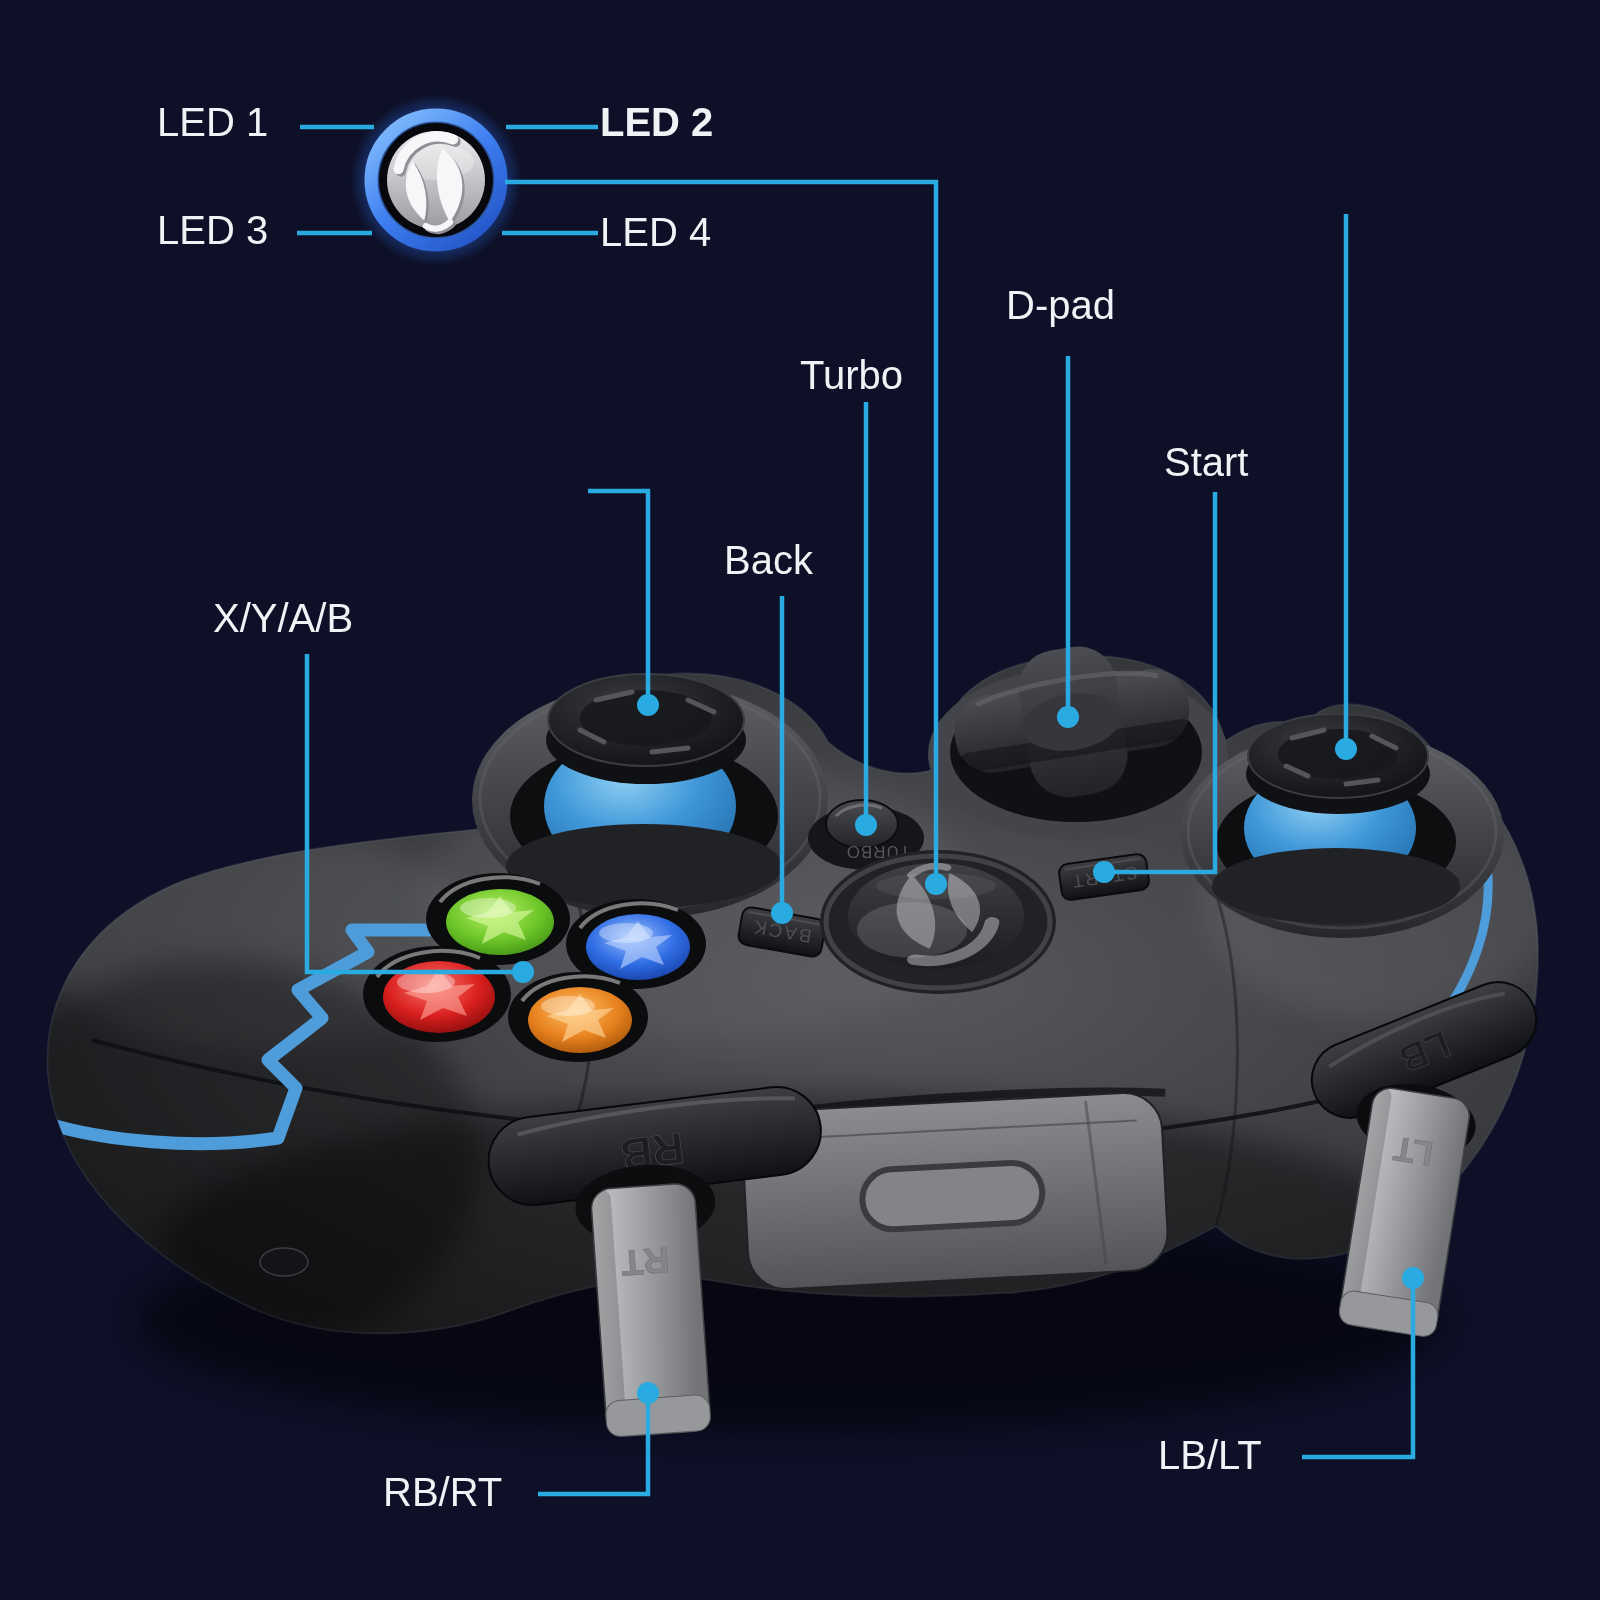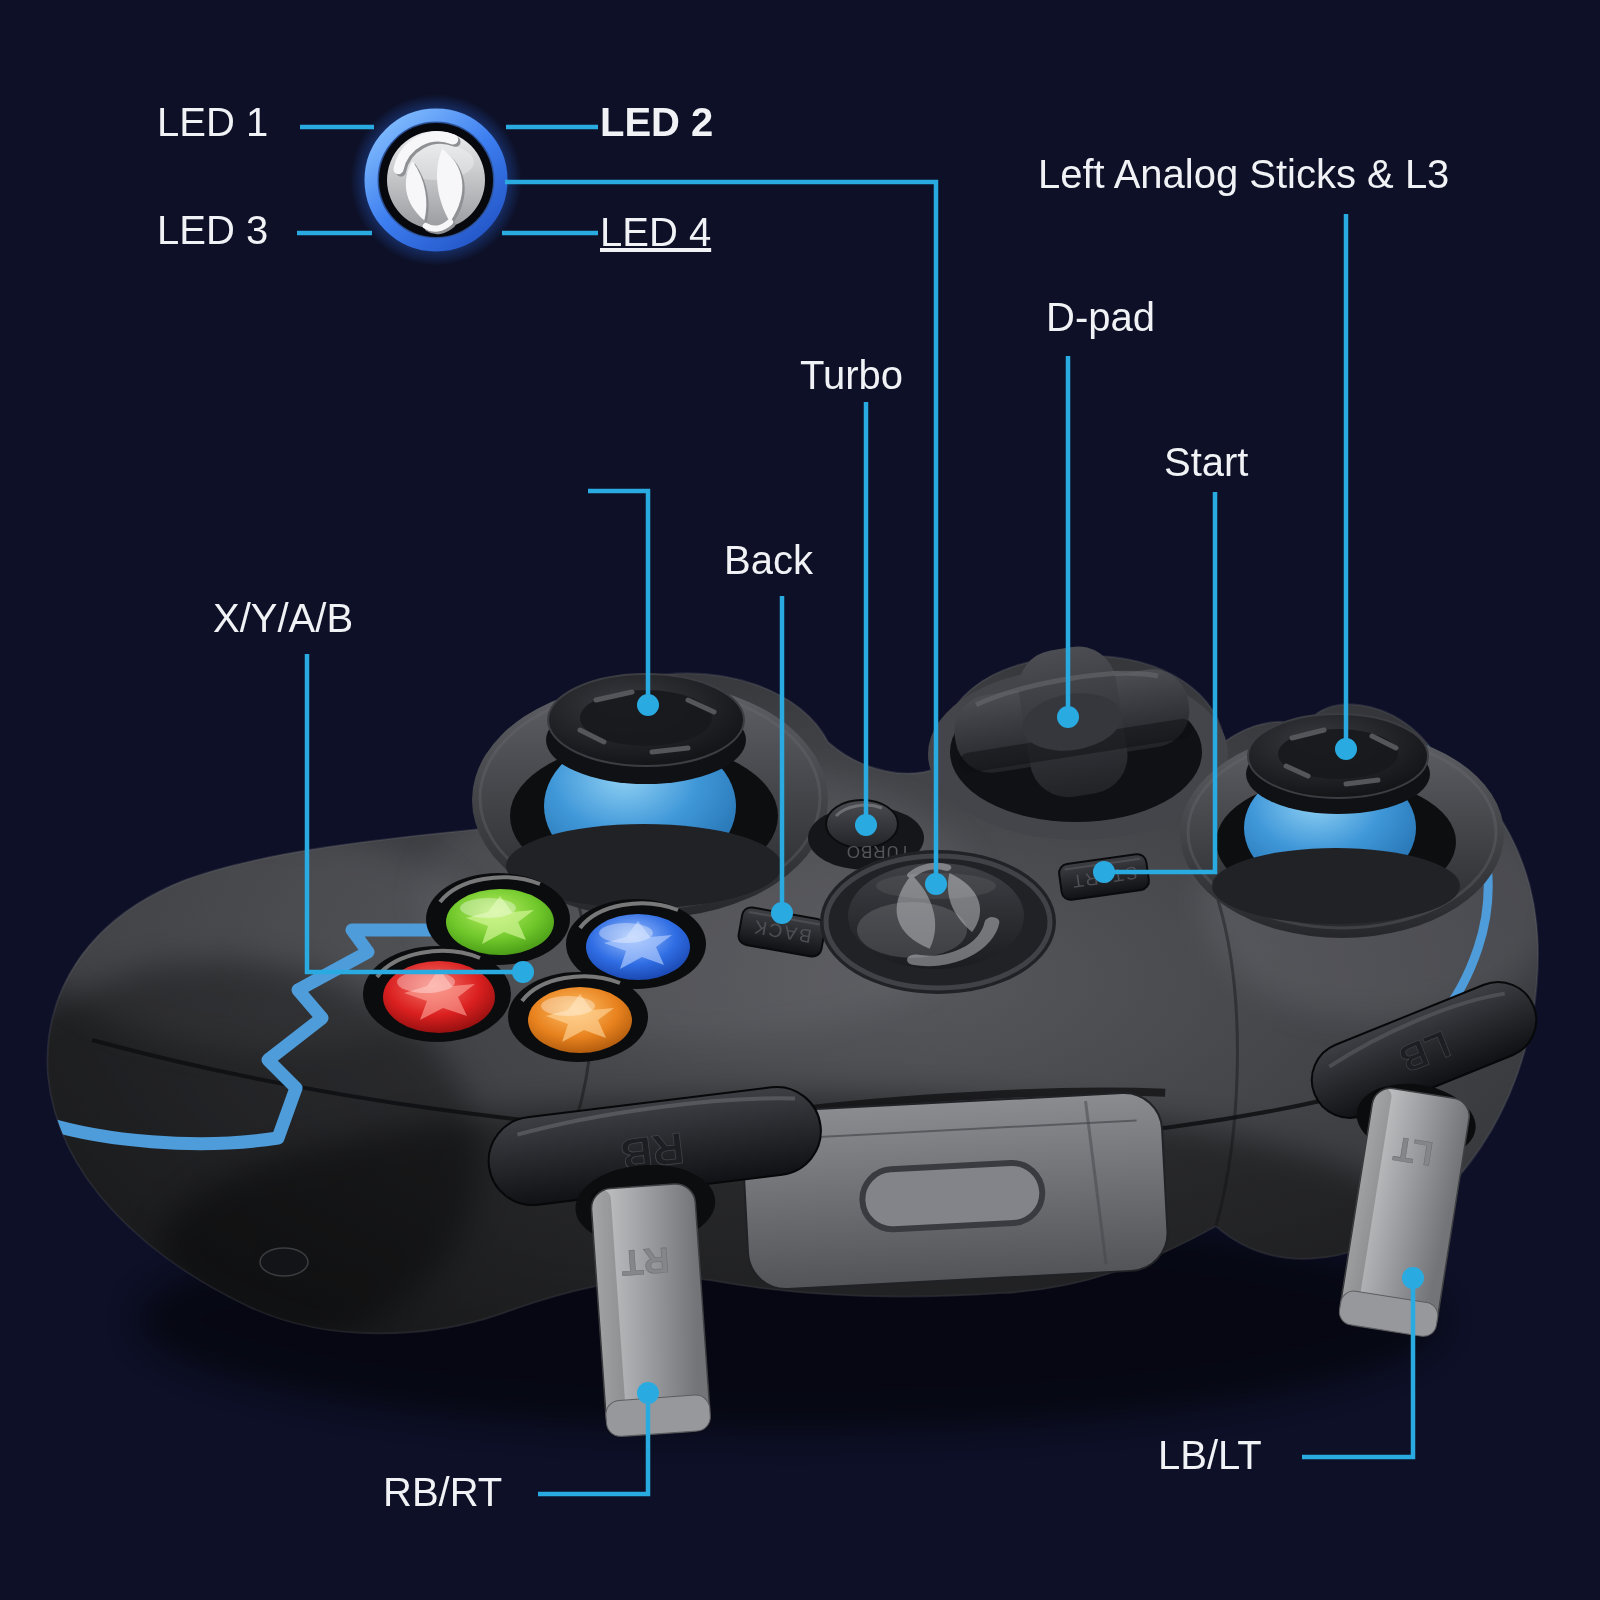--- a/index.html
+++ b/index.html
@@ -9,23 +9,23 @@
     font-family:"Liberation Sans", sans-serif;
   }
   #stage svg{position:absolute;left:0;top:0;}
   .callout-label{
     position:absolute;color:#f0f2f5;font-size:40px;line-height:1.05;
     white-space:nowrap;letter-spacing:0px;font-weight:400;
   }
   .lbl-led1{left:157px;top:101px;}
   .lbl-led2{left:600px;top:101px;font-weight:bold;}
   .lbl-led3{left:157px;top:209px;text-align:center;}
-  .lbl-led4{left:600px;top:211px;text-decoration:underline;}
+  .lbl-led4{left:600px;top:211px;}
   .lbl-left-analog{left:1038px;top:153px;}
-  .lbl-dpad{left:1006px;top:296px;margin-left:40px;}
+  .lbl-dpad{left:1006px;top:284px;}
   .lbl-turbo{left:800px;top:354px;}
   .lbl-start{left:1164px;top:441px;}
   .lbl-back{left:724px;top:539px;}
   .lbl-right-analog{left:57px;top:468px;}
   .lbl-xyab{left:213px;top:597px;}
   .lbl-rbrt{left:383px;top:1471px;}
   .lbl-lblt{left:1158px;top:1434px;text-align:center;}
   svg text{font-family:"Liberation Sans", sans-serif;}
 </style>
 </head>
@@ -338,21 +338,20 @@
     <circle cx="523" cy="972" r="11"></circle>
     <circle cx="648" cy="1393" r="11"></circle>
     <circle cx="1413" cy="1278" r="11"></circle>
   </g>
 </svg>
 
 <div class="callout-label lbl-led1">LED 1</div>
 <div class="callout-label lbl-led2">LED 2</div>
 <div class="callout-label lbl-led3">LED 3</div>
 <div class="callout-label lbl-led4">LED 4</div>
-<div class="callout-label lbl-left-analog">Left Analog Sticks &amp; L3</div>
 <div class="callout-label lbl-dpad">D-pad</div>
 <div class="callout-label lbl-turbo">Turbo</div>
 <div class="callout-label lbl-start">Start</div>
 <div class="callout-label lbl-back">Back</div>
 <div class="callout-label lbl-xyab">X/Y/A/B</div>
 <div class="callout-label lbl-rbrt">RB/RT</div>
 <div class="callout-label lbl-lblt">LB/LT</div>
 
 </div>
 

